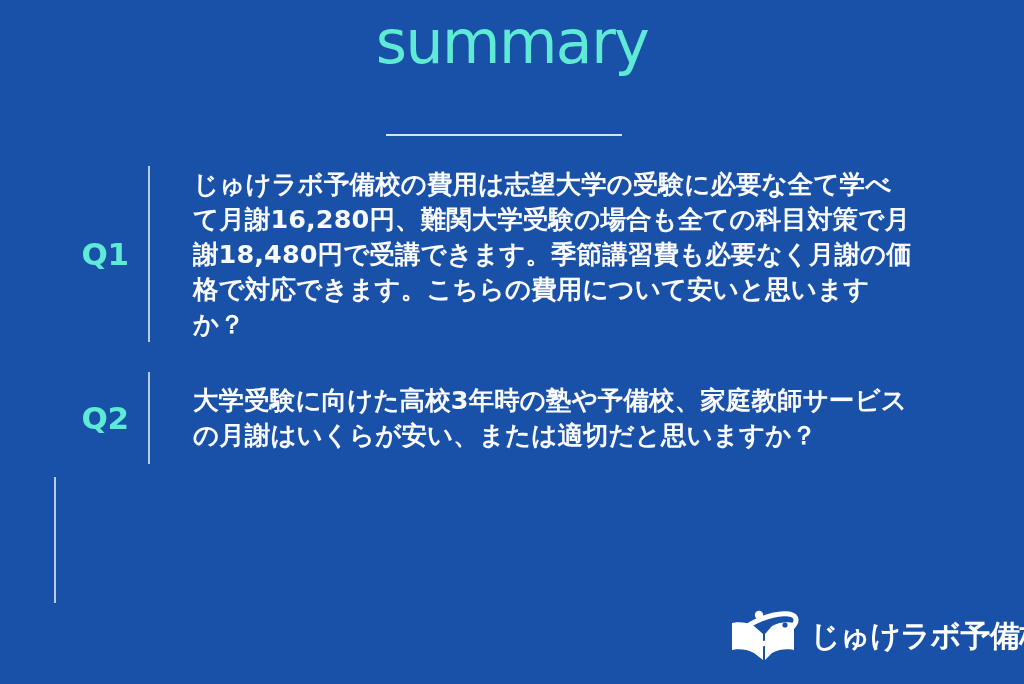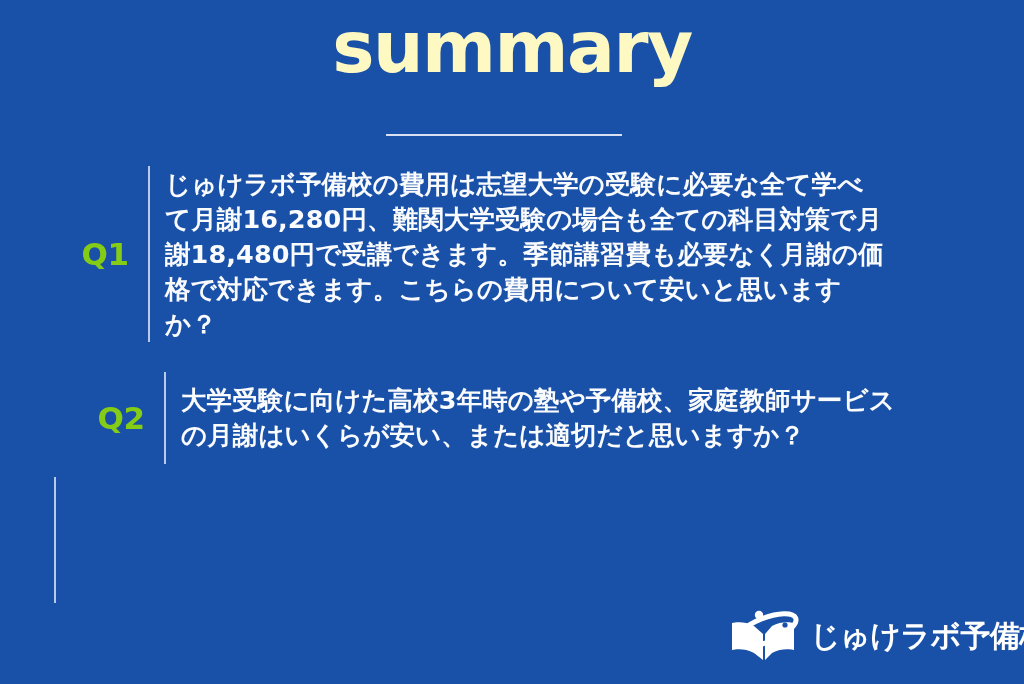--- a/index.html
+++ b/index.html
@@ -32,24 +32,24 @@
     width: 1024px;
     height: 150px;
   }
 
   #page-title {
     position: absolute;
     top: 12px;
     left: 0;
     width: 1024px;
     text-align: center;
-    color: #fef9c3;
+    color: #5eead4;
     font-family: "DejaVu Sans", "Liberation Sans", sans-serif;
-    font-size: 71px;
-    font-weight: 700;
+    font-size: 60px;
+    font-weight: 400;
     line-height: 1.0;
     letter-spacing: -1.5px;
     white-space: nowrap;
   }
 
   #title-divider {
     position: absolute;
     top: 134px;
     left: 386px;
     width: 236px;
@@ -62,21 +62,21 @@
   .qrow {
     position: absolute;
     display: flex;
     align-items: center;
   }
 
   .q-label {
     width: 94px;
     flex: 0 0 94px;
     text-align: center;
-    color: #84cc16;
+    color: #5eead4;
     font-family: "DejaVu Sans", "Liberation Sans", sans-serif;
     font-size: 31px;
     font-weight: 700;
     letter-spacing: -0.5px;
     line-height: 1;
     padding-left: 8px;
     box-sizing: border-box;
   }
 
   .q-rule {
@@ -91,24 +91,25 @@
     flex: 1 1 auto;
     color: #FAFBFD;
     font-family: "DejaVu Sans", "Liberation Sans", sans-serif;
     font-size: 25.5px;
     font-weight: 700;
     line-height: 35px;
     padding-left: 15px;
     letter-spacing: 0.1px;
     white-space: pre-line;
     text-align: left;
+    margin-left: 28px;
   }
 
   #qrow-1 { top: 166px; left: 54px; width: 916px; height: 176px; }
-  #qrow-2 { top: 372px; left: 70px; width: 916px; height: 92px; }
+  #qrow-2 { top: 372px; left: 54px; width: 916px; height: 92px; }
   #qrow-3 { top: 477px; left: 54px; width: 916px; height: 126px; }
 
   
   #logo {
     position: absolute;
     left: 728px;
     top: 606px;
     width: 282px;
     height: 62px;
     display: flex;

